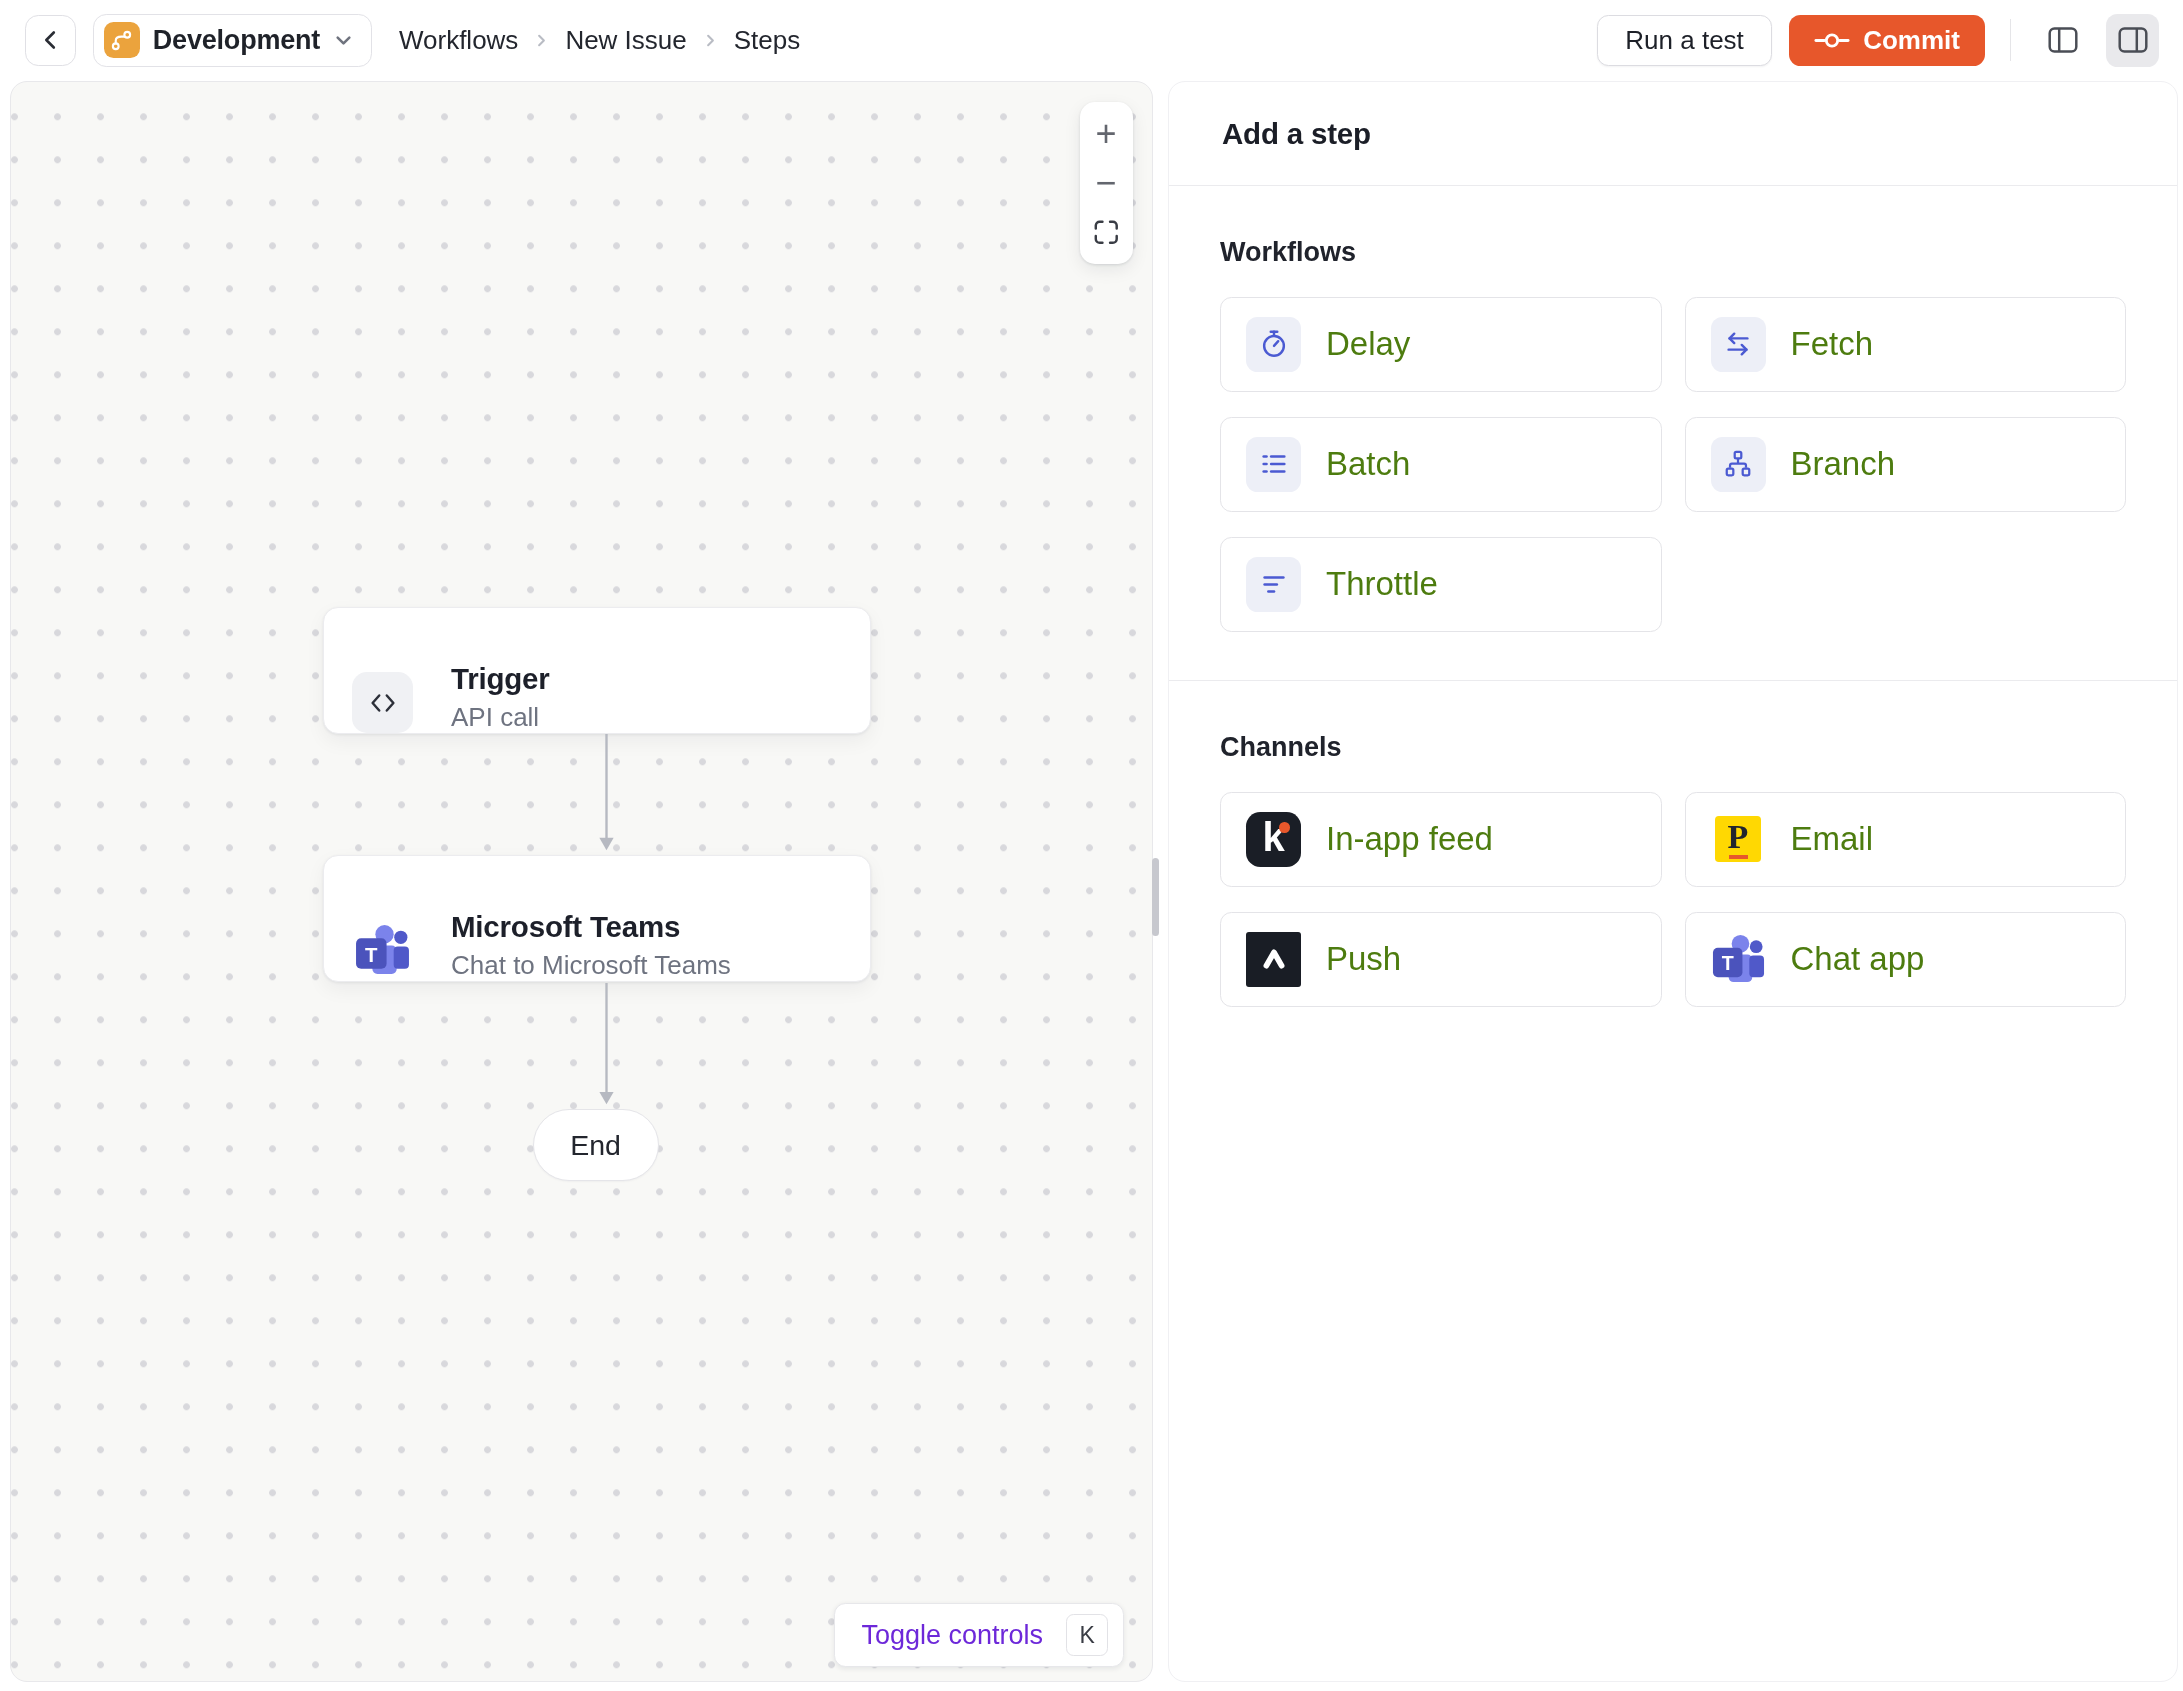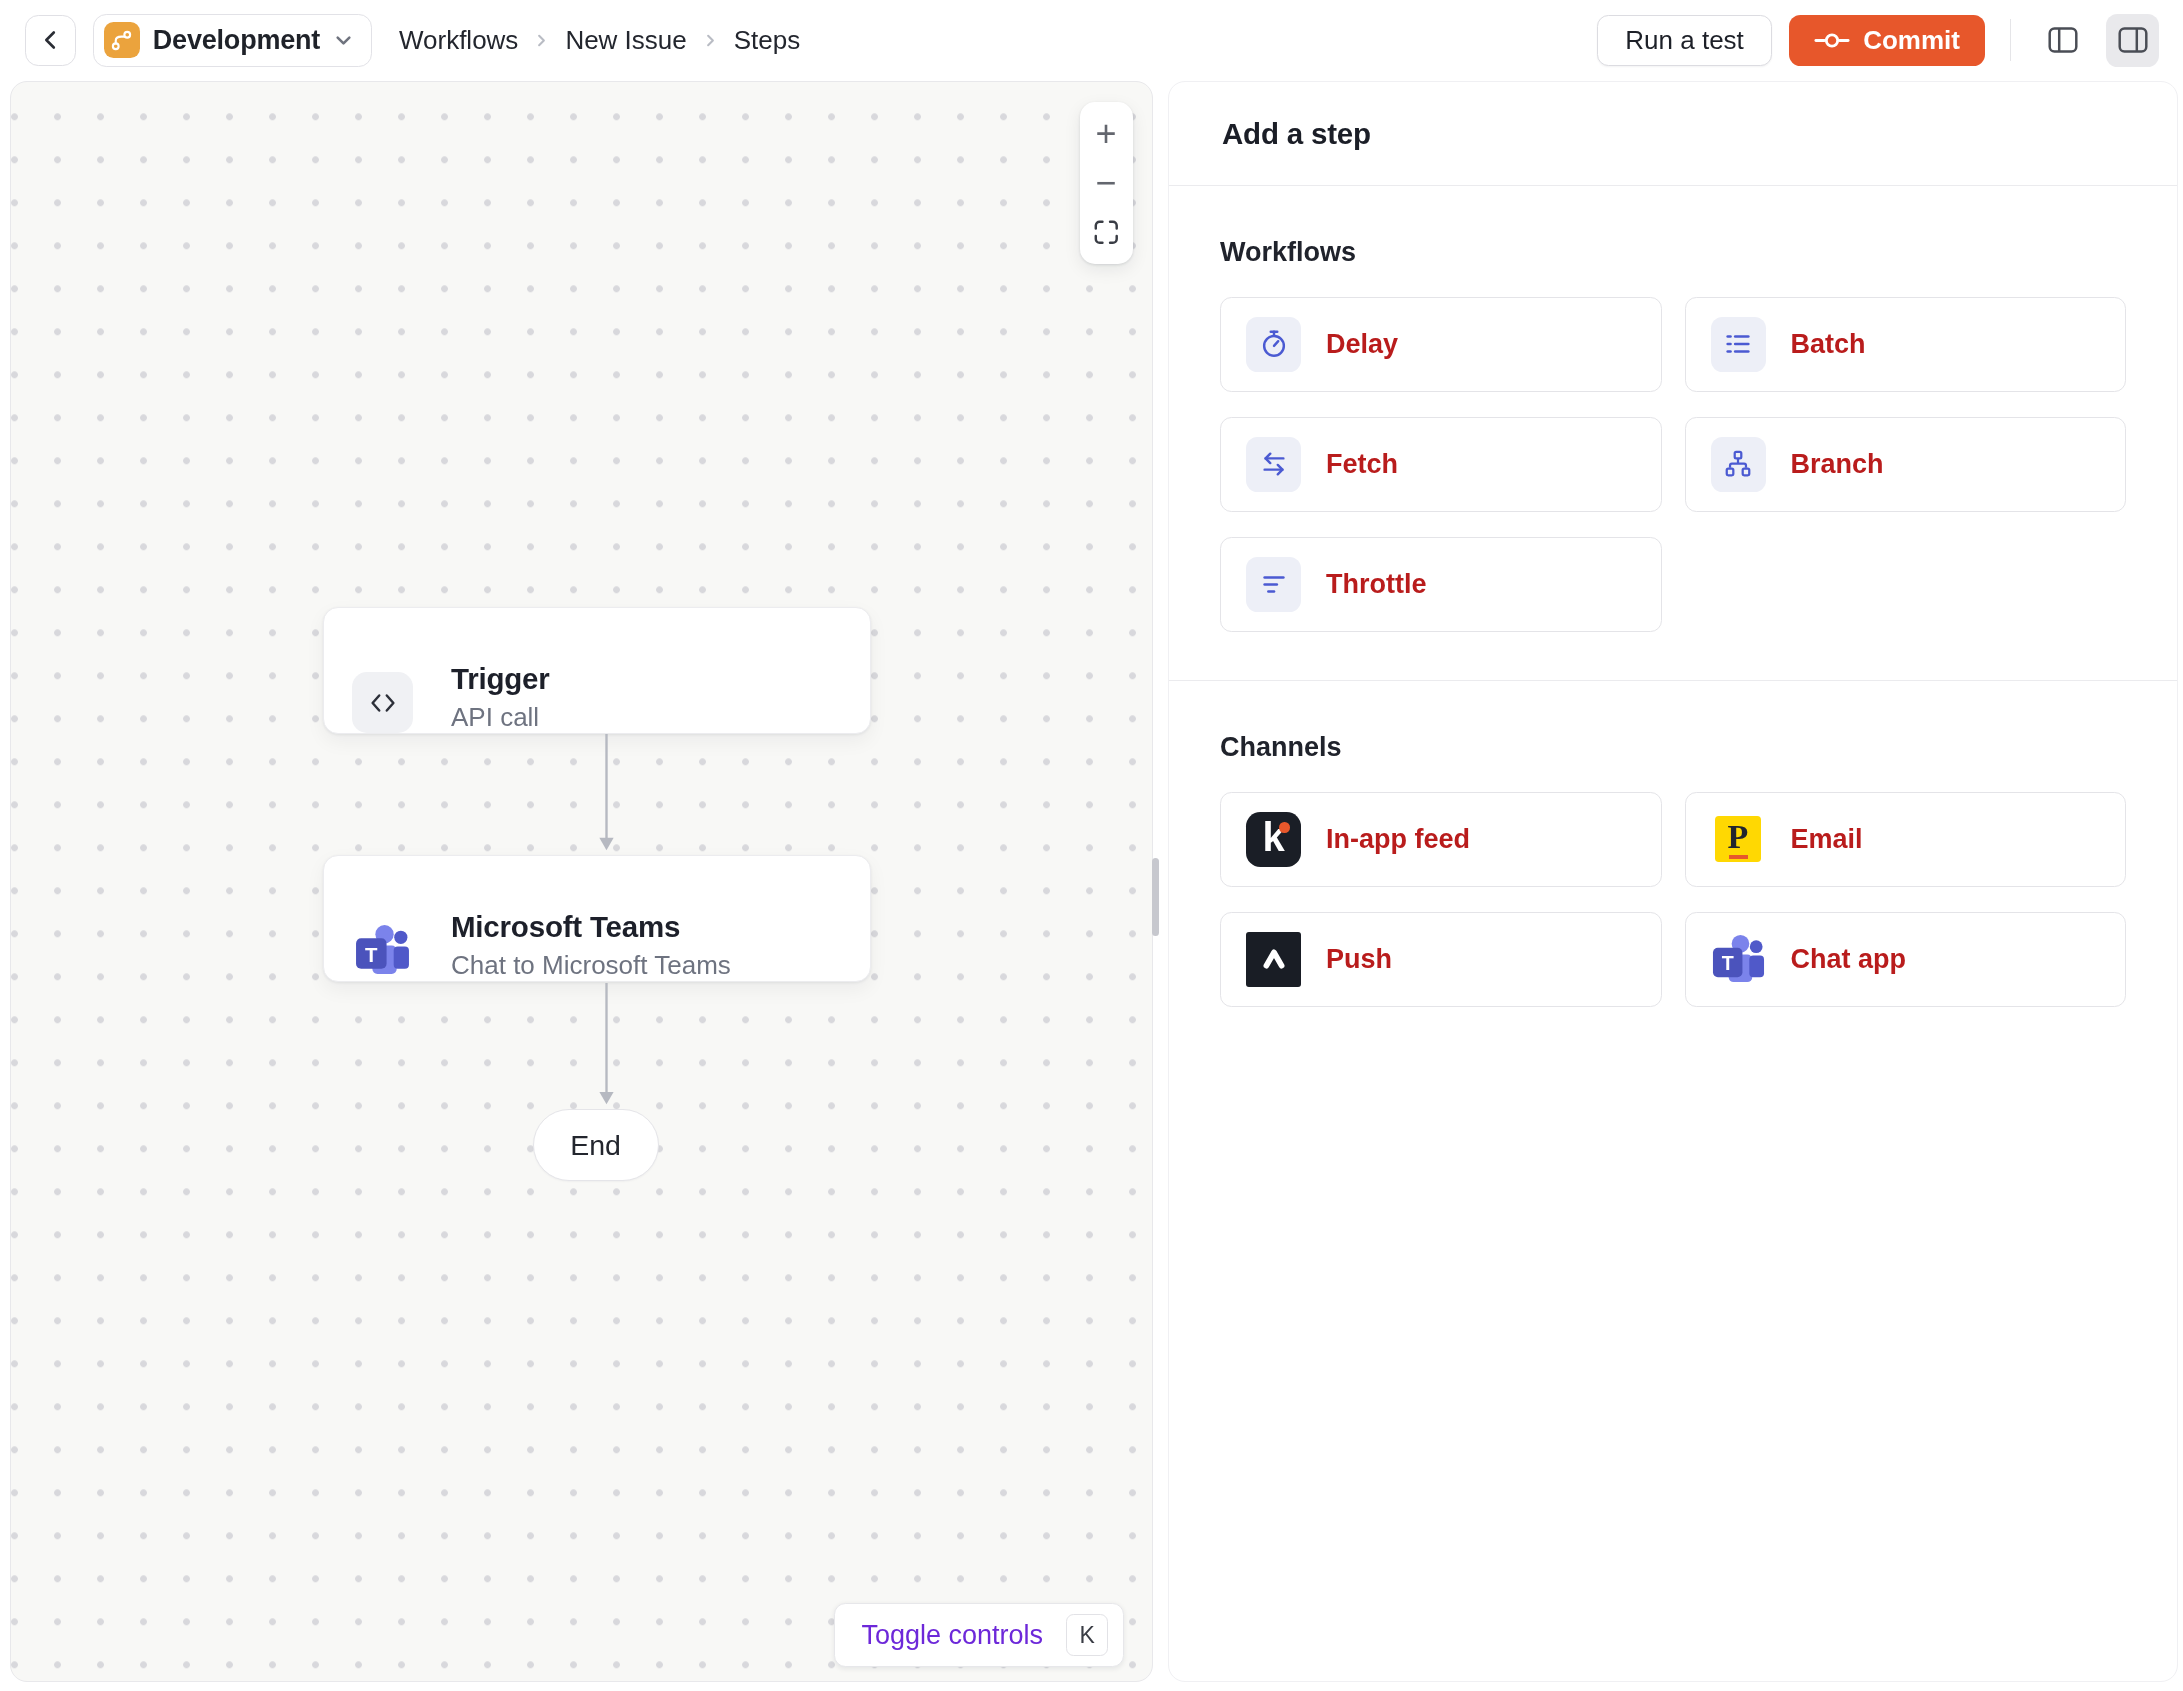--- a/index.html
+++ b/index.html
@@ -65,21 +65,21 @@
   
   .side-panel { position:absolute; left:1168px; top:1px; width:1010px; height:1601px; background:#fff;
                 border:1px solid #F0F0F3; border-radius:17px; overflow:hidden; }
   .panel-head { height:104px; display:flex; align-items:center; padding:0 53px; border-bottom:1.9px solid #EBEBEE; }
   .panel-title { font-size:29.5px; font-weight:700; color:#1B1E27; letter-spacing:-0.2px; }
   .panel-section { padding:0 51px; }
   .section-label { margin:51px 0 28.5px; font-size:27px; font-weight:600; color:#20232C; }
   .card-grid { display:grid; grid-template-columns:1fr 1fr; grid-auto-rows:95px; gap:25px 23px; }
   .card { background:#fff; border:1.9px solid #E4E4E8; border-radius:11.4px; display:flex; align-items:center;
           gap:25px; padding-left:25px; cursor:pointer; }
-  .card-label { font-size:27px; font-weight:700; color:#b91c1c; }
+  .card-label { font-size:33px; font-weight:400; color:#4d7c0f; }
   .iconbox { width:55px; height:55px; border-radius:11.4px; display:flex; align-items:center; justify-content:center; flex:none; position:relative; }
   .iconbox.fn { background:#EDEFF7; }
   .iconbox.knock { background:#1A1E26; border-radius:14.3px; }
   .knock-k { color:#fff; font-size:40px; font-weight:700; line-height:1; margin-top:-3.8px; }
   .knock-dot { position:absolute; right:11.4px; top:10.5px; width:10.5px; height:10.5px; border-radius:50%; background:#E7572B; }
   .iconbox.postmark { background:transparent; }
   .pm-square { width:46px; height:46px; background:#FFD802; border-radius:3.8px; display:flex; flex-direction:column;
                align-items:center; justify-content:center; }
   .pm-p { font-family:"Liberation Serif",serif; font-size:34px; font-weight:700; color:#22252E; line-height:1; }
   .pm-underline { width:19px; height:3.8px; background:#E7572B; margin-top:1px; }
@@ -232,41 +232,41 @@
                 <line x1="12.5" y1="3" x2="19.5" y2="3"></line>
                 <line x1="16" y1="3" x2="16" y2="7"></line>
                 <circle cx="16" cy="18" r="10.5"></circle>
                 <line x1="16" y1="18" x2="20.5" y2="13"></line>
               </svg>
           </span>
           <span class="card-label">Delay</span>
         </div>
         <div class="card">
           <span class="iconbox fn">
+            <svg width="30" height="30" viewBox="0 0 32 32" fill="none" stroke="#4B5AD2" stroke-width="2.6" stroke-linecap="round" stroke-linejoin="round">
+                <path d="M26 10H7"></path>
+                <polyline points="12 5 7 10 12 15"></polyline>
+                <path d="M6 22h19"></path>
+                <polyline points="20 17 25 22 20 27"></polyline>
+              </svg>
+          </span>
+          <span class="card-label">Fetch</span>
+        </div>
+        <div class="card">
+          <span class="iconbox fn">
             <svg width="30" height="30" viewBox="0 0 32 32" fill="none" stroke="#4B5AD2" stroke-width="2.8" stroke-linecap="round">
                 <line x1="5" y1="8" x2="8" y2="8"></line>
                 <line x1="13" y1="8" x2="27" y2="8"></line>
                 <line x1="5" y1="16" x2="8" y2="16"></line>
                 <line x1="13" y1="16" x2="27" y2="16"></line>
                 <line x1="5" y1="24" x2="8" y2="24"></line>
                 <line x1="13" y1="24" x2="27" y2="24"></line>
               </svg>
           </span>
           <span class="card-label">Batch</span>
-        </div>
-        <div class="card">
-          <span class="iconbox fn">
-            <svg width="30" height="30" viewBox="0 0 32 32" fill="none" stroke="#4B5AD2" stroke-width="2.6" stroke-linecap="round" stroke-linejoin="round">
-                <path d="M26 10H7"></path>
-                <polyline points="12 5 7 10 12 15"></polyline>
-                <path d="M6 22h19"></path>
-                <polyline points="20 17 25 22 20 27"></polyline>
-              </svg>
-          </span>
-          <span class="card-label">Fetch</span>
         </div>
         <div class="card">
           <span class="iconbox fn">
             <svg width="30" height="30" viewBox="0 0 32 32" fill="none" stroke="#4B5AD2" stroke-width="2.4" stroke-linejoin="round">
                 <rect x="12.5" y="3" width="7" height="7" rx="1.5"></rect>
                 <line x1="16" y1="10" x2="16" y2="15.5"></line>
                 <path d="M7.5 20v-2.5a2 2 0 0 1 2-2h13a2 2 0 0 1 2 2V20"></path>
                 <rect x="4" y="21" width="7" height="7" rx="1.5"></rect>
                 <rect x="21" y="21" width="7" height="7" rx="1.5"></rect>
               </svg>

